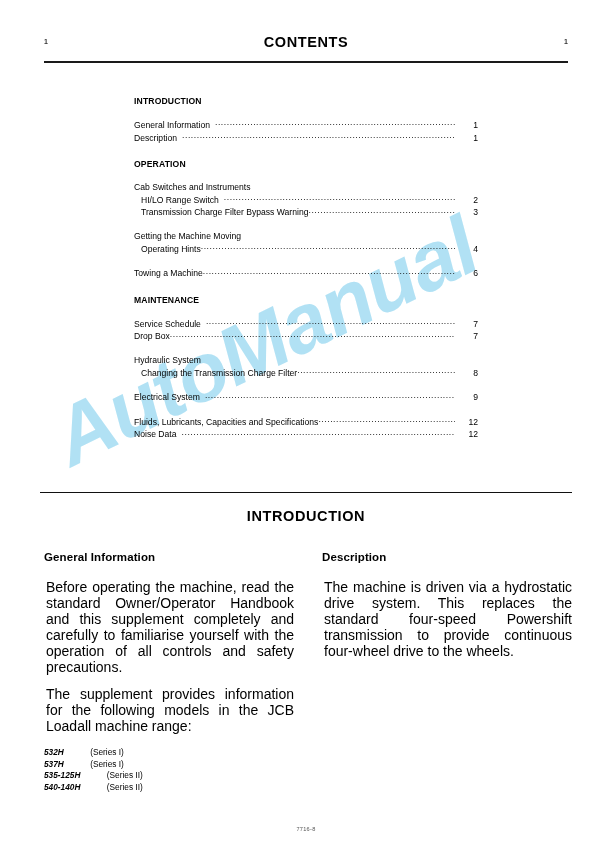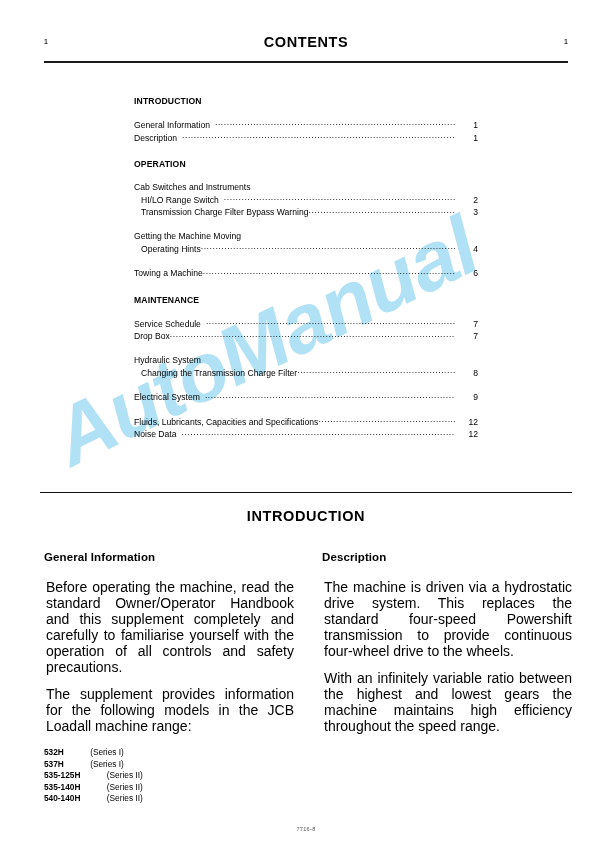--- a/index.html
+++ b/index.html
@@ -191,21 +191,21 @@
     text-align: justify;
     margin: 0 0 11px 2px;
   }
   .para.last { margin-bottom: 0; }
   .models {
     margin-top: 13px;
     font-size: 8.3px;
     line-height: 11.6px;
   }
   .model-row { white-space: nowrap; }
-  .model-code { font-weight: bold; }
+  .model-code { font-weight: bold; font-style: italic; }
   .model-series { font-weight: normal; margin-left: 24px; }
 
   
   .footer {
     position: absolute;
     left: 0;
     right: 0;
     top: 826px;
     text-align: center;
     font-size: 5.6px;
@@ -313,26 +313,24 @@
   <div class="intro-title">INTRODUCTION</div>
 
   <div class="col col-left">
     <div class="col-head">General Information</div>
     <div class="para">Before operating the machine, read the standard Owner/Operator Handbook and this supplement completely and carefully to familiarise yourself with the operation of all controls and safety precautions.</div>
     <div class="para last">The supplement provides information for the following models in the JCB Loadall machine range:</div>
     <div class="models" id="model-list">
         <div class="model-row"><span class="model-code">532H</span><span class="model-series"> (Series I)</span></div>
         <div class="model-row"><span class="model-code">537H</span><span class="model-series"> (Series I)</span></div>
         <div class="model-row"><span class="model-code">535-125H</span><span class="model-series"> (Series II)</span></div>
-        <div class="model-row"><span class="model-code">535-140H</span><span class="model-series"> (Series II)</span></div>
         <div class="model-row"><span class="model-code">540-140H</span><span class="model-series"> (Series II)</span></div>
       </div>
   </div>
 
   <div class="col col-right">
     <div class="col-head">Description</div>
     <div class="para">The machine is driven via a hydrostatic drive system. This replaces the standard four-speed Powershift transmission to provide continuous four-wheel drive to the wheels.</div>
-    <div class="para last">With an infinitely variable ratio between the highest and lowest gears the machine maintains high efficiency throughout the speed range.</div>
   </div>
 
   <div class="footer">7716-8</div>
 
 </div>
 
 </body></html>

